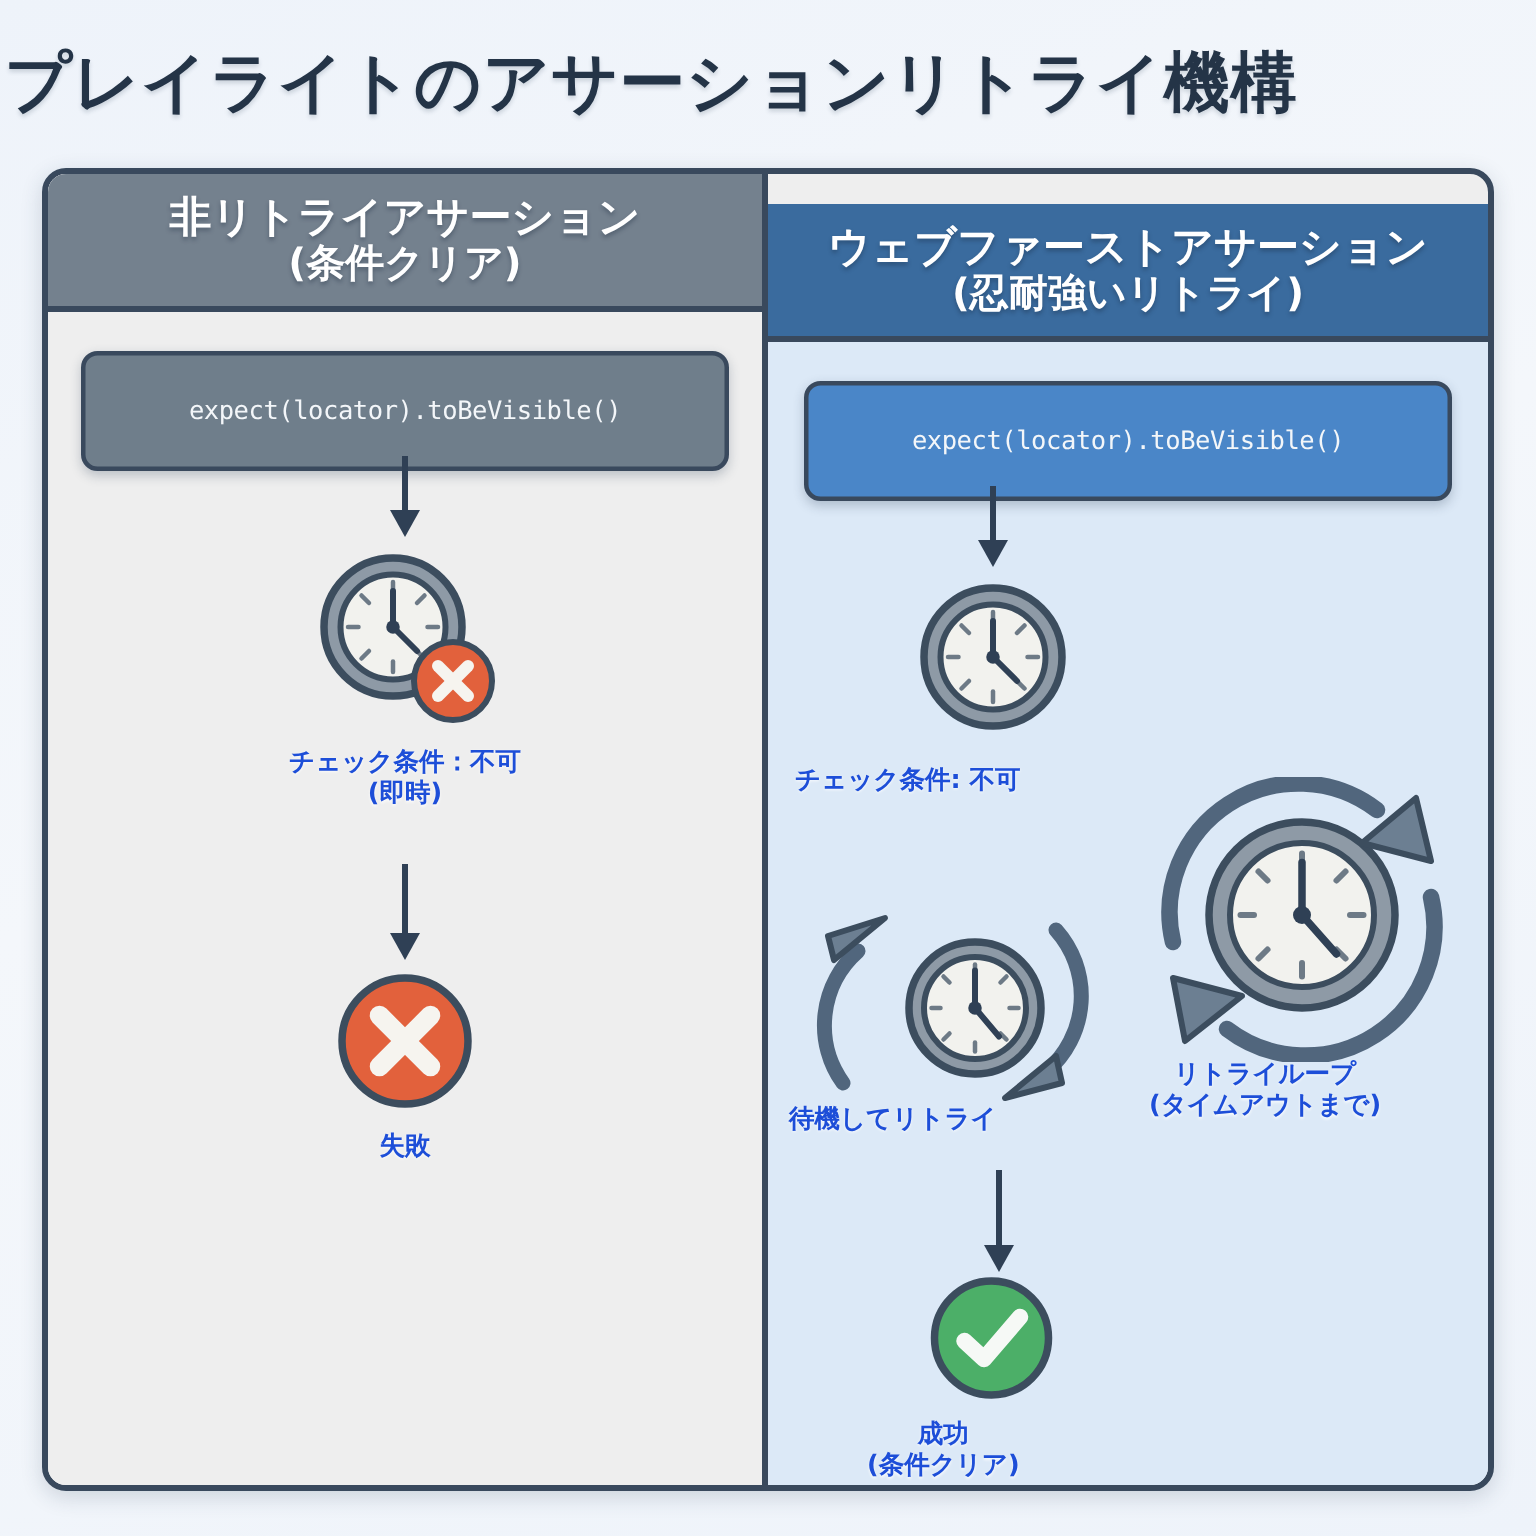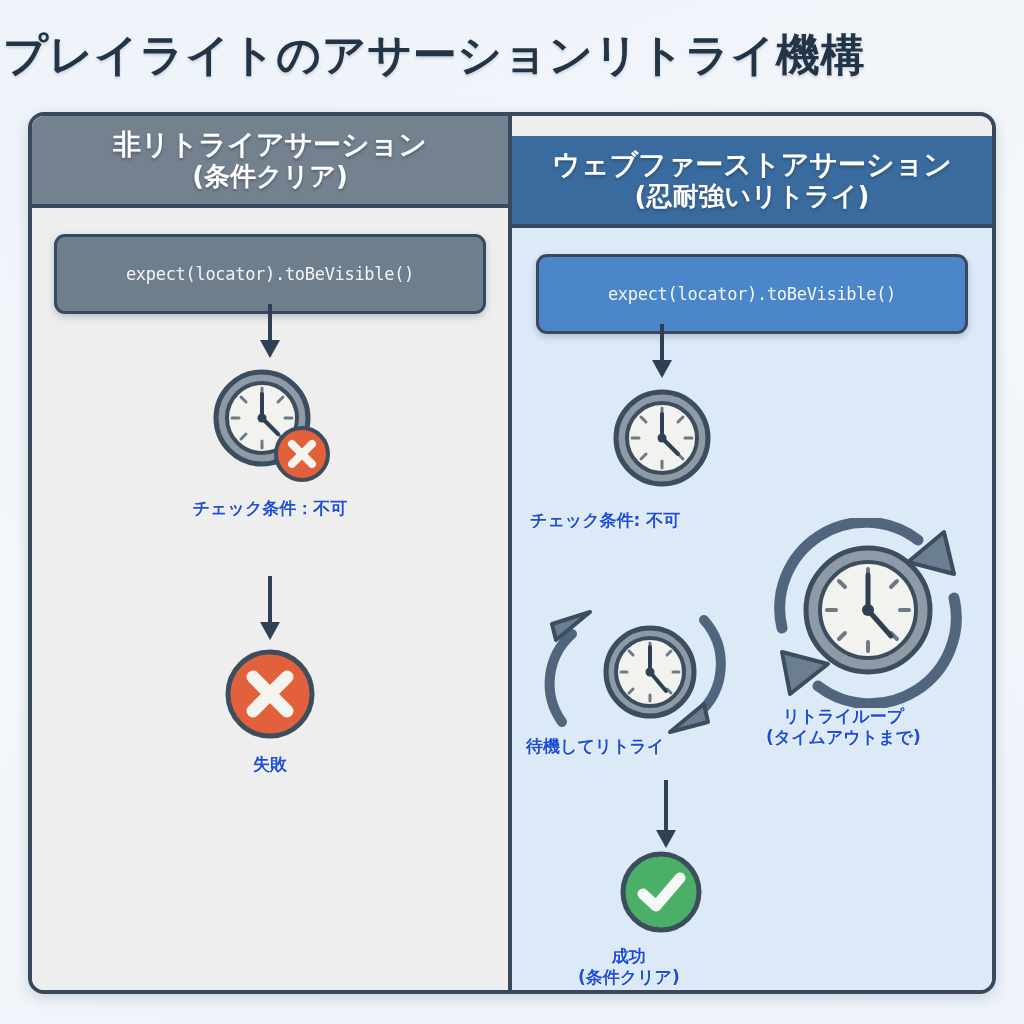--- a/index.html
+++ b/index.html
@@ -181,20 +181,21 @@
               <g stroke="#f6f4ef" stroke-width="8" stroke-linecap="round">
                 <line x1="86" y1="78" x2="106" y2="98"></line>
                 <line x1="106" y1="78" x2="86" y2="98"></line>
               </g>
             </g>
           </svg>
         </div>
 
         <div class="node-label centered" style="top:290px;">
           <div>チェック条件：不可</div>
+          <div>(即時)</div>
         </div>
 
         <div class="arrow" style="top:368px;">
           <svg width="30" height="66" viewBox="0 0 30 66">
             <line x1="15" y1="0" x2="15" y2="50" stroke="#2f4055" stroke-width="4"></line>
             <polygon points="15,64 5,46 25,46" fill="#2f4055"></polygon>
           </svg>
         </div>
 
         <div class="icon-wrap centered" style="top:440px;">

